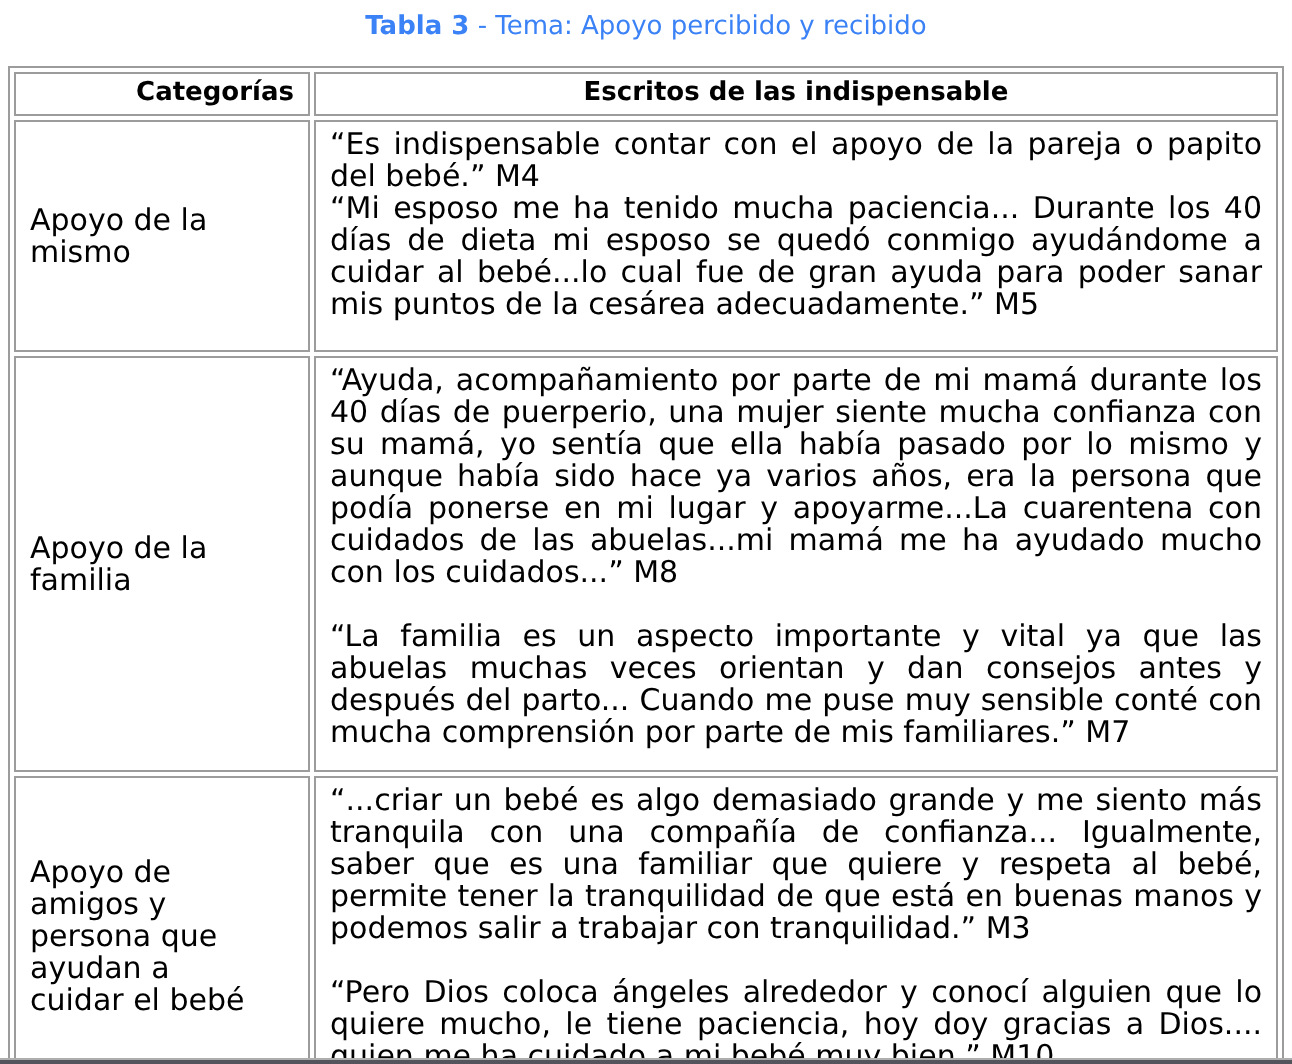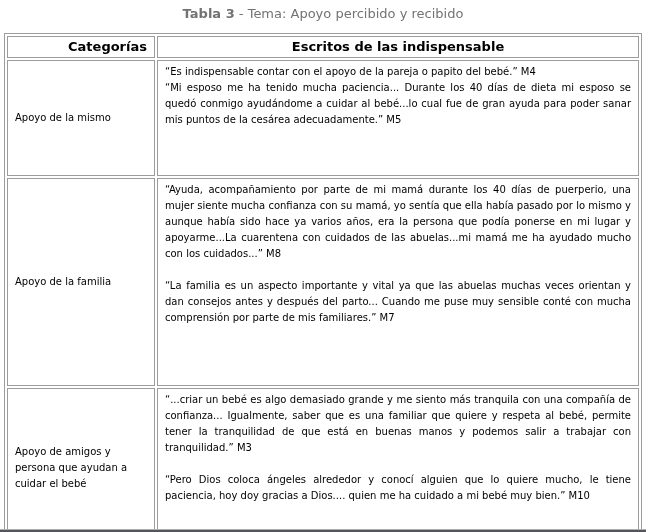--- a/index.html
+++ b/index.html
@@ -9,35 +9,35 @@
     background:#ffffff;
     overflow:hidden;
     font-family:"DejaVu Sans", sans-serif;
     color:#000000;
   }
   .title{
     padding-top:6px;
     text-align:center;
     font-size:13px;
     line-height:16px;
-    color:#737373;
+    color:#3b82f6;
   }
   .title .bold{font-weight:bold;}
   table.doc-table{
     border-collapse:separate;
     border-spacing:2px;
     table-layout:fixed;
     width:638px;
     margin:11px 0 0 4px;
     border:1px solid #9c9c9c;
   }
   col.col-cat{width:148px;}
   th,td{
     border:1px solid #9c9c9c;
-    font-size:10px;
+    font-size:15px;
     line-height:16px;
     overflow:hidden;
   }
   th{
     font-weight:bold;
     font-size:13px;
     padding:2px 7px;
     height:16px;
     white-space:nowrap;
   }

